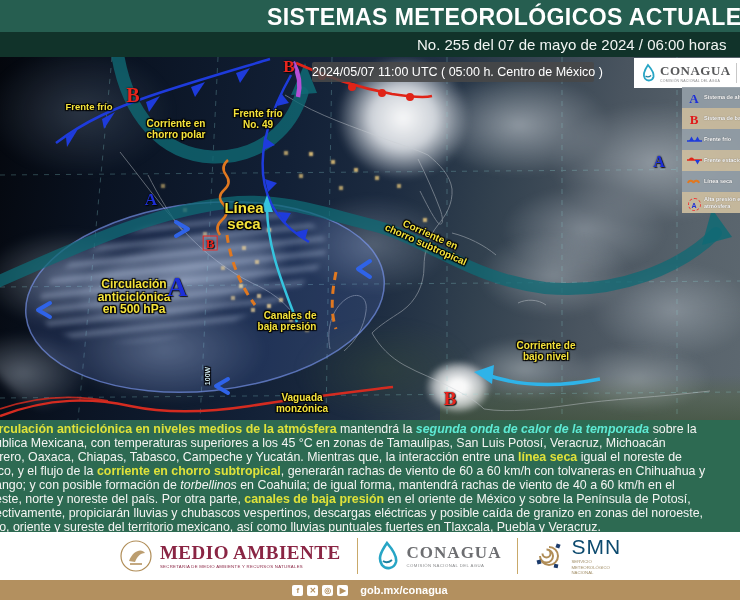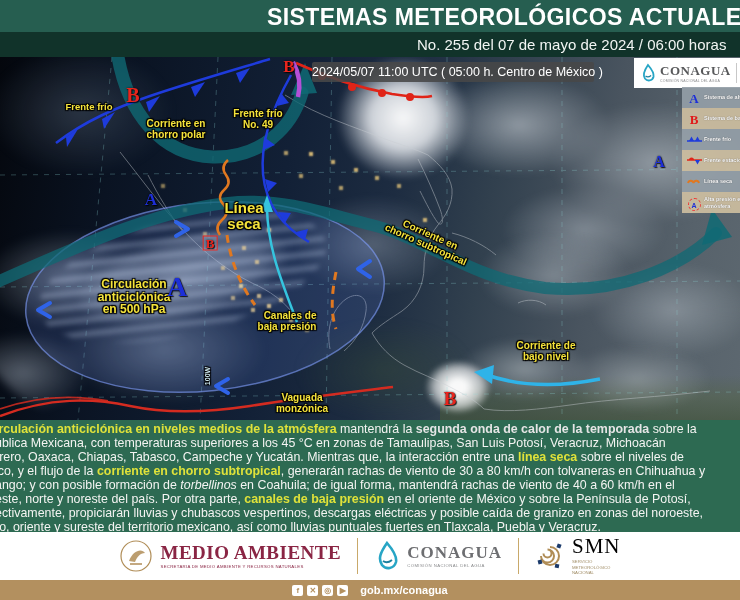--- a/index.html
+++ b/index.html
@@ -84,32 +84,32 @@
   .lg-b{color:#e01b1b;font-weight:bold;font-size:13px;font-family:"Liberation Serif",serif;}
   .lg-circ{display:inline-block;width:13px;height:13px;border:1.5px dashed #e33;border-radius:50%;
     color:#1d2fd8;font-weight:bold;font-size:7px;line-height:13px;box-sizing:border-box;}
   .lg-tx{font-size:5.5px;line-height:1.15;color:#fff;font-weight:bold;
     text-shadow:0 0 1px rgba(0,0,0,.6);}
   
   .para{position:absolute;left:0;top:420px;width:740px;height:112px;background:#2d6a52;
         overflow:hidden;padding-top:2px;box-sizing:border-box;}
   .pline{white-space:nowrap;height:14px;line-height:14px;font-size:12.4px;color:#f4f4f2;margin-left:-5px;}
   .pline .y{color:#dfe23a;font-weight:bold;}
-  .pline .yi{color:#e5e5e5;font-weight:bold;}
+  .pline .yi{color:#5eead4;font-weight:bold;font-style:italic;}
   .pline .i{font-style:italic;}
   
   .footer{position:absolute;left:0;top:532px;width:740px;height:48px;background:#fff;
     display:flex;align-items:center;justify-content:center;gap:16px;}
   .f-div{width:1px;height:36px;background:#c9a96a;}
   .f-group{display:flex;align-items:center;gap:7px;justify-content:space-between;}
   .ma-name{font-family:"Liberation Serif",serif;font-weight:bold;color:#8a2544;font-size:19px;letter-spacing:.5px;line-height:1;}
   .ma-sub{font-size:4.3px;color:#8a2544;letter-spacing:.3px;margin-top:2px;}
   .cn-name{font-family:"Liberation Serif",serif;font-weight:bold;color:#6d6e71;font-size:17px;letter-spacing:1px;line-height:1;}
   .cn-sub{font-size:4.3px;color:#8a8b8d;letter-spacing:.4px;margin-top:2px;}
-  .smn-name{font-family:Liberation Serif, serif;color:#000000;font-size:21px;letter-spacing:1px;line-height:1;}
+  .smn-name{font-family:Liberation Sans, sans-serif;color:#0c4a6e;font-size:21px;letter-spacing:1px;line-height:1;}
   .smn-sub{font-size:4.3px;color:#a08c64;line-height:1.3;margin-top:2px;}
   .goldbar{position:absolute;left:0;top:580px;width:740px;height:20px;background:#b3905f;
     display:flex;align-items:center;justify-content:center;gap:6px;}
   .soc{width:11px;height:11px;border-radius:2px;background:#fff;color:#b3905f;font-weight:bold;
     font-size:8px;line-height:11px;text-align:center;cursor:pointer;}
   .gob{color:#fff;font-weight:bold;font-size:11px;margin-left:6px;}
 </style>
 </head>
 <body>
 
@@ -324,22 +324,22 @@
         <div class="lg-row">
           <span class="lg-ic"><span class="lg-circ">A</span></span>
           <span class="lg-tx">Alta presión en niveles medios de la atmósfera</span>
         </div>
       </div>
   </div>
 
   <div class="para" id="para">
       <div class="pline"><span class="y">irculación anticiclónica en niveles medios de la atmósfera</span><span> mantendrá la </span><span class="yi">segunda onda de calor de la temporada</span><span> sobre la</span></div>
       <div class="pline"><span>ública Mexicana, con temperaturas superiores a los 45 °C en zonas de Tamaulipas, San Luis Potosí, Veracruz, Michoacán</span></div>
-      <div class="pline"><span>rrero, Oaxaca, Chiapas, Tabasco, Campeche y Yucatán. Mientras que, la interacción entre una </span><span class="y">línea seca</span><span> sobre el niveles de</span></div>
-      <div class="pline"><span>ico, y el flujo de la </span><span class="y">corriente en chorro subtropical</span><span>, generarán rachas de viento de 30 a 80 km/h con tolvaneras en Chihuahua y</span></div>
+      <div class="pline"><span>rrero, Oaxaca, Chiapas, Tabasco, Campeche y Yucatán. Mientras que, la interacción entre una </span><span class="y">línea seca</span><span> igual el noreste de</span></div>
+      <div class="pline"><span>ico, y el flujo de la </span><span class="y">corriente en chorro subtropical</span><span>, generarán rachas de viento de 60 a 60 km/h con tolvaneras en Chihuahua y</span></div>
       <div class="pline"><span>ango; y con posible formación de </span><span class="i">torbellinos</span><span> en Coahuila; de igual forma, mantendrá rachas de viento de 40 a 60 km/h en el</span></div>
       <div class="pline"><span>este, norte y noreste del país. Por otra parte, </span><span class="y">canales de baja presión</span><span> en el oriente de México y sobre la Península de Potosí,</span></div>
       <div class="pline"><span>ectivamente, propiciarán lluvias y chubascos vespertinos, descargas eléctricas y posible caída de granizo en zonas del noroeste,</span></div>
       <div class="pline"><span>ro, oriente y sureste del territorio mexicano, así como lluvias puntuales fuertes en Tlaxcala, Puebla y Veracruz.</span></div>
     </div>
 
   <div class="footer">
     <div class="f-group">
       <svg width="34" height="34" viewBox="0 0 34 34">
         <circle cx="17" cy="17" r="15" fill="none" stroke="#b08d57" stroke-width="1.2"></circle>

